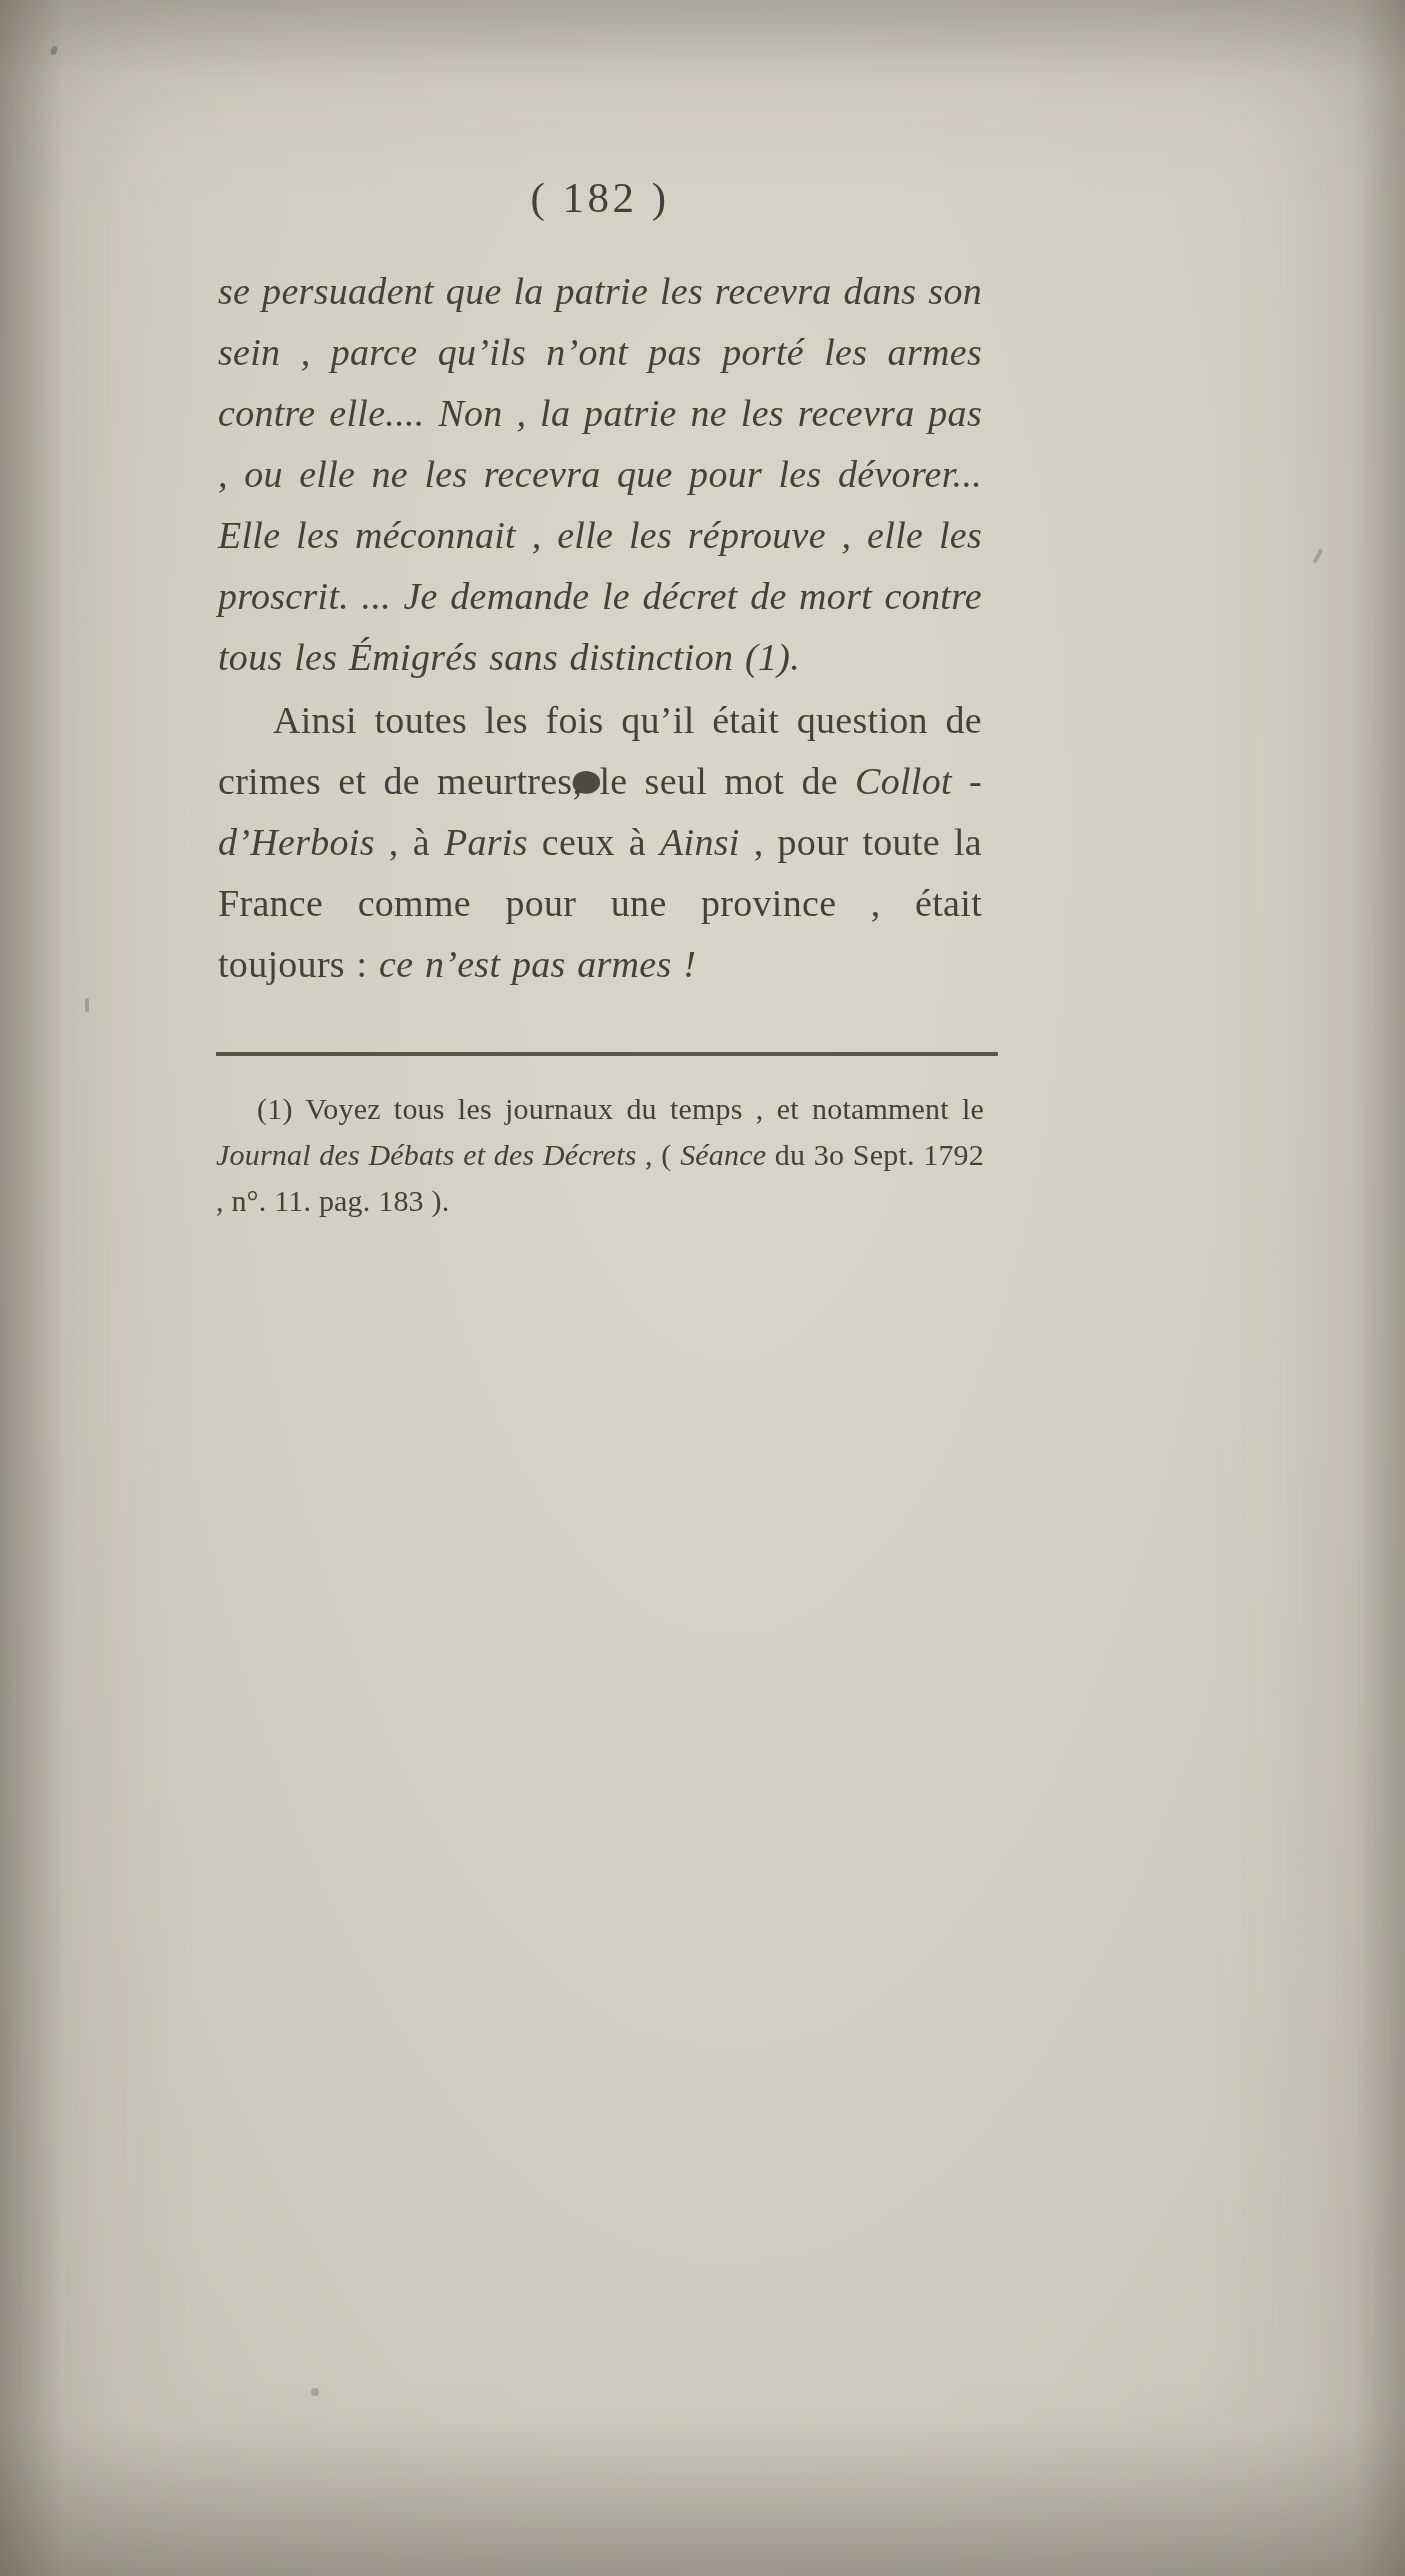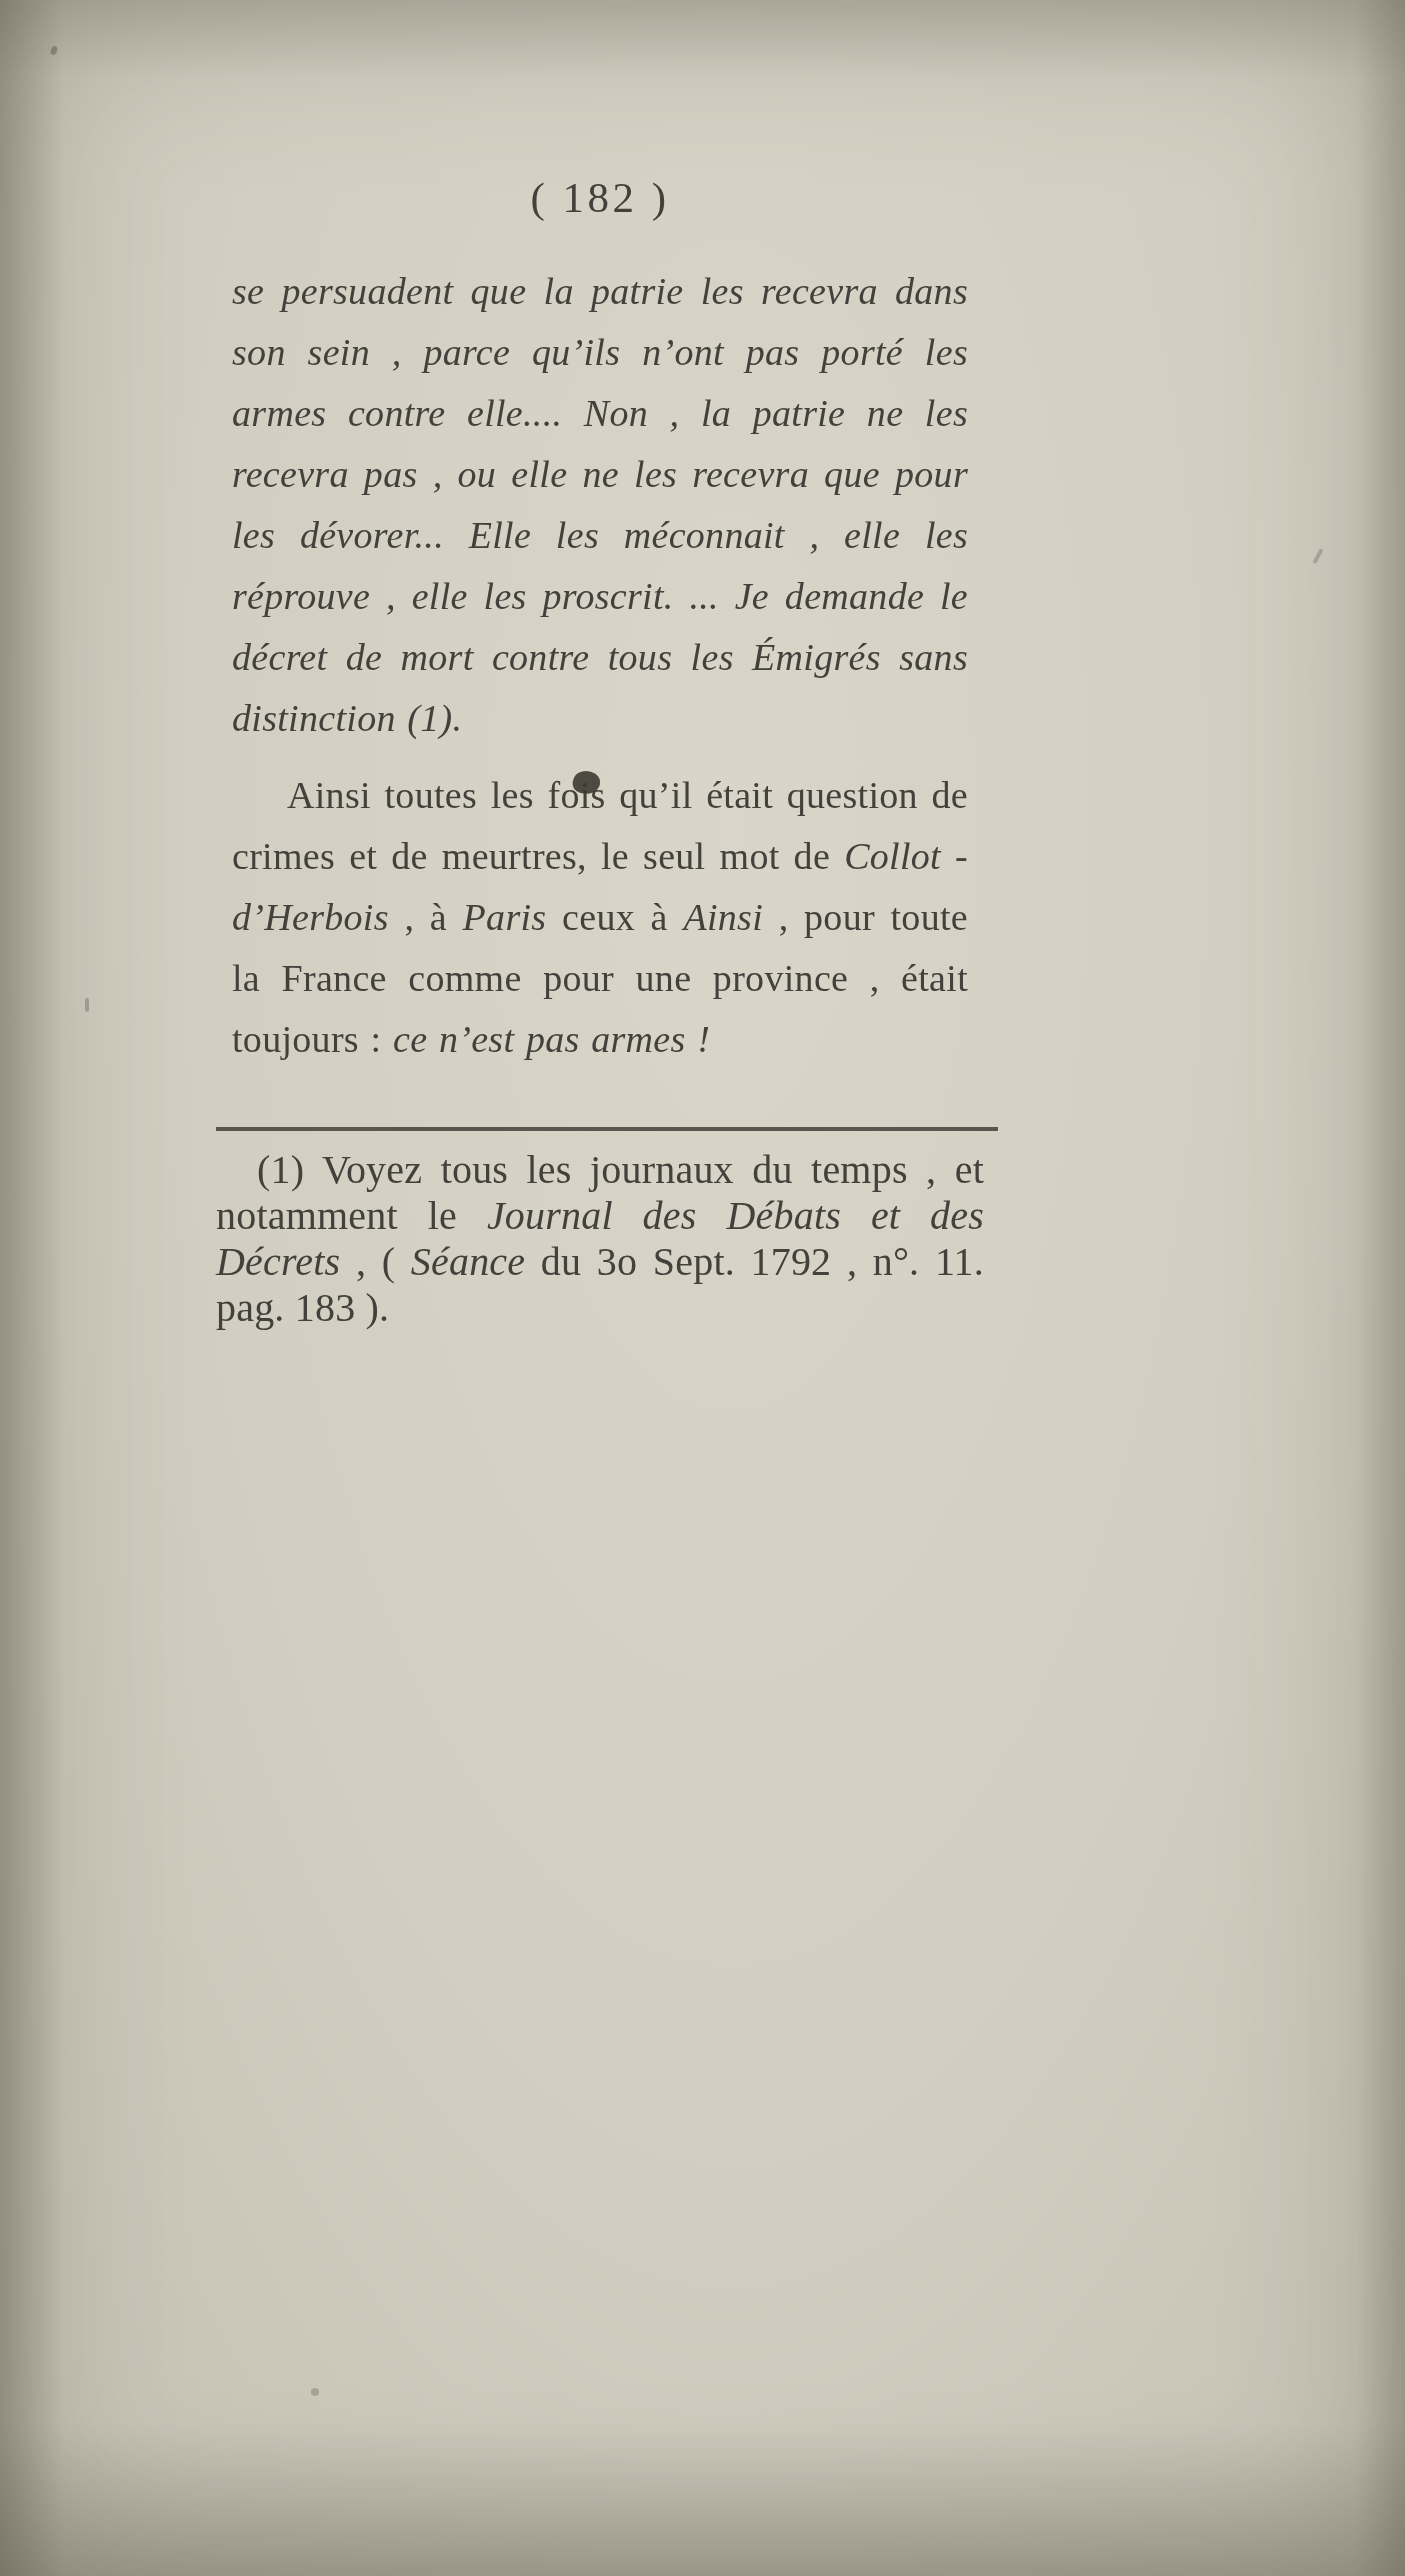--- a/index.html
+++ b/index.html
@@ -29,31 +29,31 @@
     box-shadow:inset 0 0 168px rgba(84,78,62,.38);
   }
   .content{
     position:absolute;left:216px;top:173px;width:768px;
   }
   .pageno{
     text-align:center;font-size:43px;letter-spacing:3.5px;
     color:var(--ink);margin:0 0 39px 0;
   }
   .body p{
-    margin:16px;font-size:38px;line-height:61px;text-align:justify;
+    margin:2px;font-size:38px;line-height:61px;text-align:justify;
     letter-spacing:0.3px;word-spacing:1.8px;
   }
   .body p.indent{text-indent:55px;}
   .it{font-style:italic;}
   .rule{
     margin-top:57px;width:782px;height:0;
     border-top:4.4px solid var(--rule);opacity:.9;
   }
   .footnote{
-    margin-top:16px;font-size:40px;line-height:46px;text-align:justify;
+    margin-top:30px;font-size:30px;line-height:46px;text-align:justify;
     text-indent:41px;letter-spacing:0.2px;
   }
   .ink-blot{
     position:absolute;left:573px;top:771px;width:26.5px;height:23px;
     background:#39372f;border-radius:55% 45% 60% 40%;
     transform:rotate(14deg);opacity:.88;
   }
   .speck{position:absolute;background:#55524a;border-radius:50%;}
   .speck.s1{left:51px;top:46px;width:6.2px;height:8.8px;opacity:.45;transform:rotate(20deg);}
   .speck.s2{left:85px;top:998px;width:4.4px;height:14px;opacity:.35;border-radius:2.7px;}

